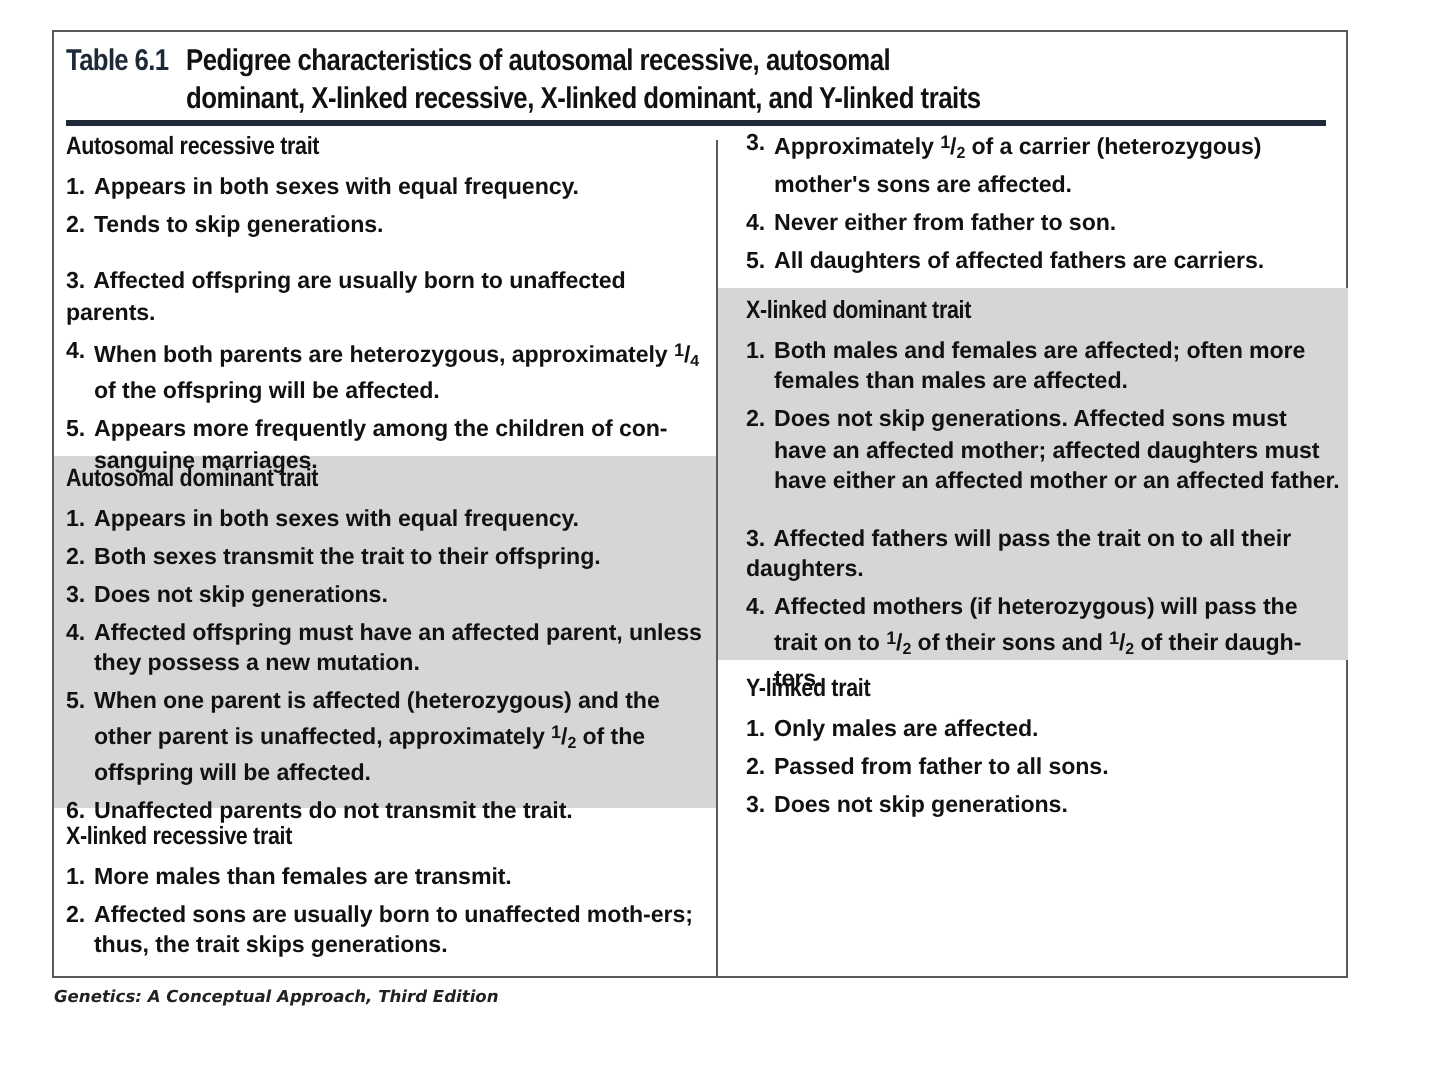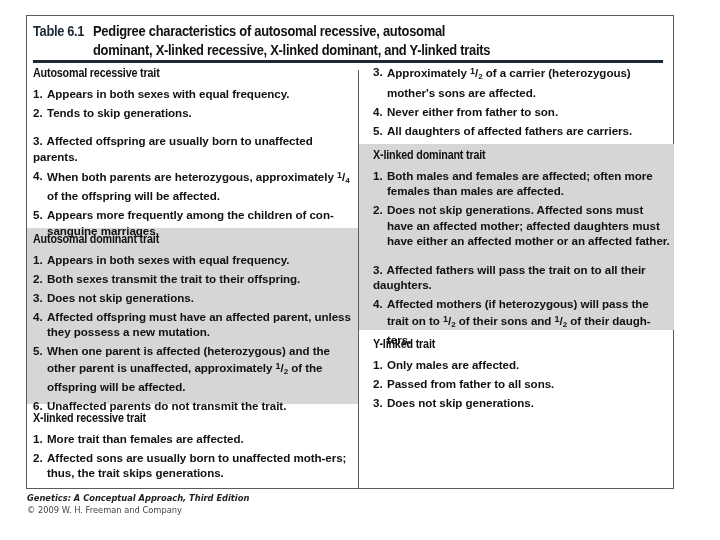--- a/index.html
+++ b/index.html
@@ -119,21 +119,21 @@
   <div class="item">
       <span class="num">6.</span>
       <span class="txt">Unaffected parents do not transmit the trait.</span>
     </div>
 </div>
 
 <div class="section" style="left:33px; top:411px; width:322px;">
   <div class="sec-title">X-linked recessive trait</div>
   <div class="item">
       <span class="num">1.</span>
-      <span class="txt">More trait than females are affected.</span>
+      <span class="txt">More males than females are transmit.</span>
     </div>
   <div class="item">
       <span class="num">2.</span>
       <span class="txt">Affected sons are usually born to unaffected moth-ers; thus, the trait skips generations.</span>
     </div>
 </div>
 
 <div class="section" style="left:373px; top:64px; width:298px;">
   <div class="item" style="margin-top:0">
       <span class="num">3.</span>
@@ -179,14 +179,13 @@
       <span class="txt">Passed from father to all sons.</span>
     </div>
   <div class="item">
       <span class="num">3.</span>
       <span class="txt">Does not skip generations.</span>
     </div>
 </div>
 
 <div class="footer">
   <div class="f2">Genetics: A Conceptual Approach, Third Edition</div>
-  <div class="f3">© 2009 W. H. Freeman and Company</div>
 </div>
 
 </body></html>

